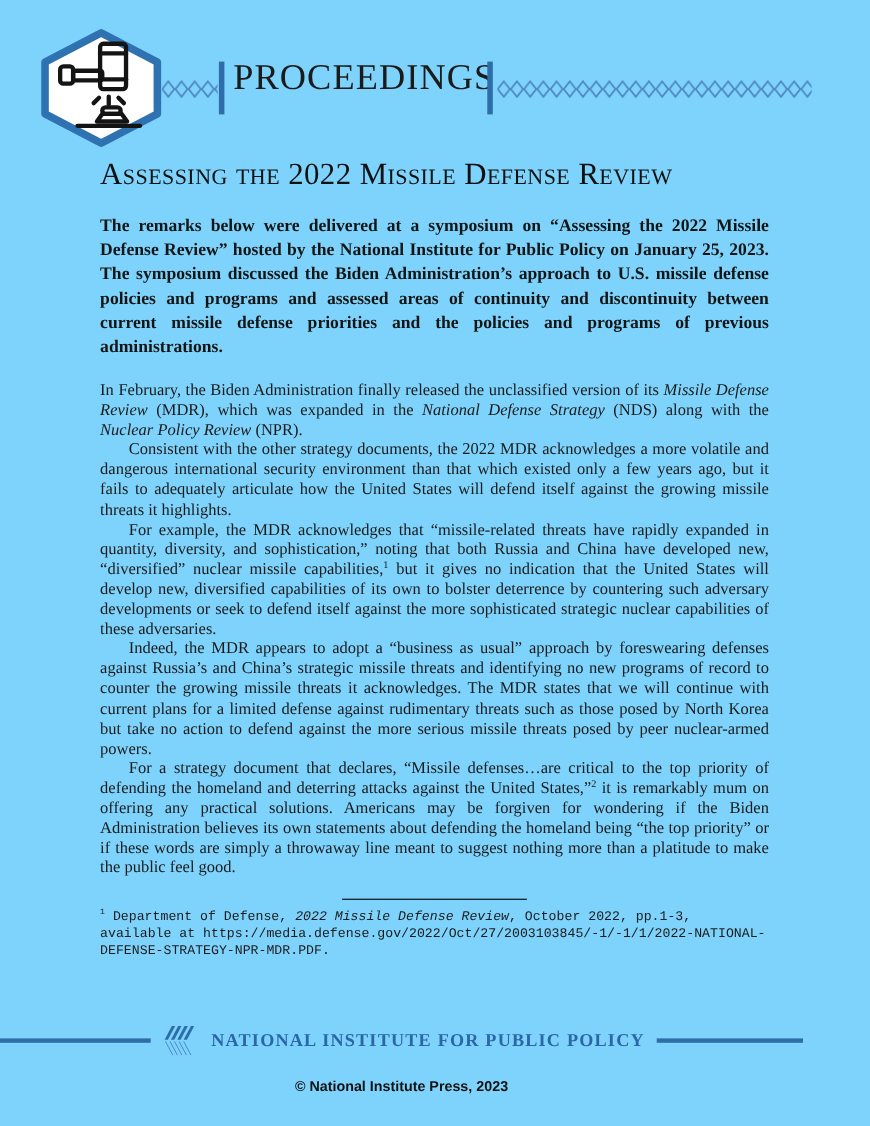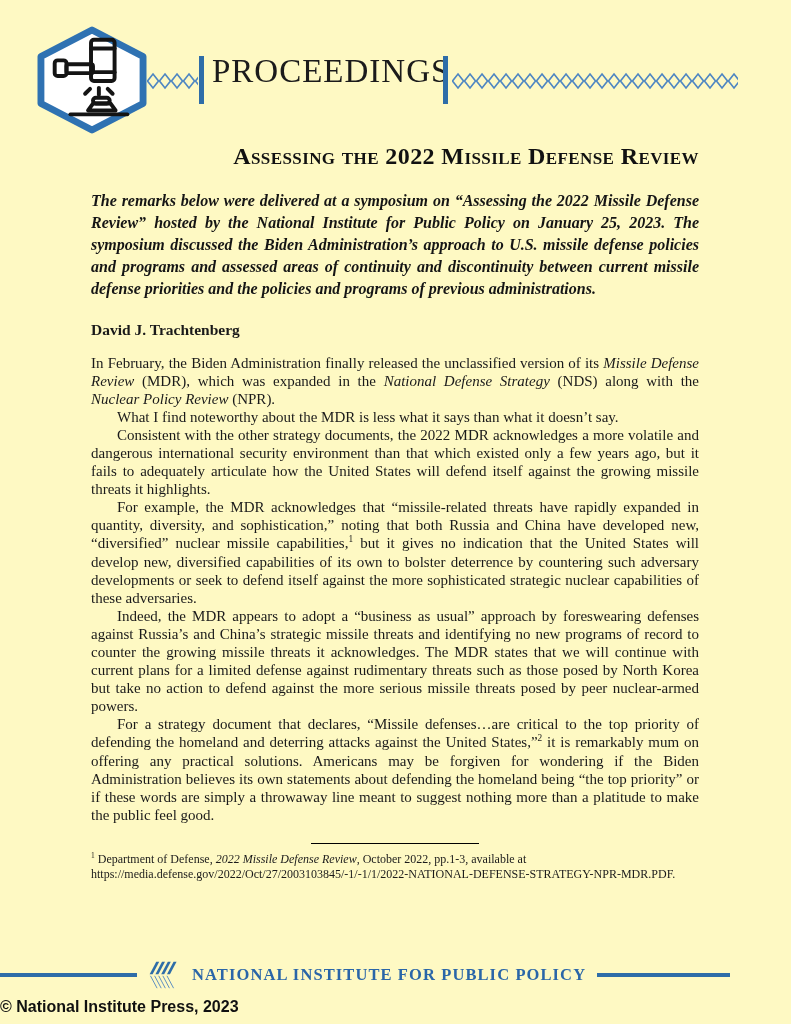--- a/index.html
+++ b/index.html
@@ -1,72 +1,72 @@
 <!DOCTYPE html>
 <html><head>
 <meta charset="utf-8">
 <style>
   html,body{margin:0;padding:0;}
   body{
     width:791px;height:1024px;overflow:hidden;background:#ffffff;position:relative;
     font-family:"Liberation Serif","DejaVu Serif",serif;color:#1a1a1a;
     -webkit-font-smoothing:antialiased;
   }
-  .page{position:absolute;inset:0;background:#fef9c3;}
+  .page{position:absolute;inset:0;background:#7dd3fc;}
 
   
   .masthead{position:absolute;left:0;top:0;width:791px;height:140px;}
   .hex-badge{position:absolute;left:33px;top:26px;width:118px;height:108px;}
   .chain{position:absolute;height:18px;}
   .chain-left{left:147px;top:72px;width:51px;}
   .chain-right{left:452px;top:72px;width:286px;}
   .vbar{position:absolute;top:56px;width:5px;height:48px;background:#2e6da8;}
   .vbar-left{left:199px;}
   .vbar-right{left:443px;}
   .brand{
     position:absolute;left:212px;top:53px;width:230px;text-align:center;
     font-size:33px;letter-spacing:1px;color:#1b1b1b;white-space:nowrap;
     font-family:"Liberation Serif","DejaVu Serif",serif;
   }
 
   
   .page-body{position:absolute;left:91px;top:143px;width:608px;}
   .doc-title{
-    text-align:right;font-weight:700;font-variant:small-caps;
-    font-size:24px;letter-spacing:0.4px;color:#111;
+    text-align:left;font-weight:400;font-variant:small-caps;
+    font-size:28px;letter-spacing:0.4px;color:#111;
   }
   .intro{
-    margin-top:20px;font-style:italic;font-weight:600;
+    margin-top:20px;font-weight:600;
     font-size:16px;line-height:22px;text-align:justify;color:#151515;
   }
   .speaker-block{margin-top:19px;font-size:15.5px;line-height:21.5px;}
   .speaker-name{font-weight:700;}
   .speaker-bio{font-weight:700;font-style:italic;text-align:justify;}
   .body-text{margin-top:13px;font-size:15px;line-height:18.1px;text-align:justify;}
   .body-text p{margin:0;}
   .body-text p.indent{text-indent:26px;}
   sup{font-size:0.62em;line-height:0;vertical-align:super;}
 
   .fn-rule{margin-top:19px;width:168px;border:0;border-top:1.8px solid #000;}
-  .footnotes{margin-top:5px;font-size:12px;line-height:15.5px;}
+  .footnotes{margin-top:5px;font-size:12px;line-height:15.5px;font-family:Liberation Mono, monospace;}
   .footnotes p{margin:0;word-break:break-word;}
 
   
-  .footer{position:absolute;left:0;top:958px;width:730px;text-align:left;}
+  .footer{position:absolute;left:0;top:929px;width:730px;text-align:center;}
   .footer-row{display:flex;align-items:center;justify-content:center;gap:11px;height:34px;}
   .footer-rule{height:4px;background:#2e6da8;}
   .footer-rule.left{width:163px;}
   .footer-rule.right{width:158px;}
   .org-name{
     color:#2a66a8;font-weight:700;font-size:16.5px;letter-spacing:1.1px;white-space:nowrap;
     font-family:"Liberation Serif","DejaVu Serif",serif;
   }
   .copyright{
-    margin-top:6px;font-family:"Liberation Sans","DejaVu Sans",sans-serif;
-    font-weight:700;font-size:16px;color:#111;
+    margin-top:17px;font-family:"Liberation Sans","DejaVu Sans",sans-serif;
+    font-weight:700;font-size:13px;color:#111;
   }
   svg{display:block;}
 </style>
 </head>
 <body>
 
 <div class="page">
 
   <div class="masthead">
 
@@ -109,26 +109,24 @@
     </svg>
   </div>
 
   <div class="page-body">
 
     <div class="doc-title">Assessing the 2022 Missile Defense Review</div>
 
     <p class="intro"><span>The remarks below were delivered at a symposium on “Assessing the 2022 Missile Defense Review” hosted by the National Institute for Public Policy on January 25, 2023. The symposium discussed the Biden Administration’s approach to U.S. missile defense policies and programs and assessed areas of continuity and discontinuity between current missile defense priorities and the policies and programs of previous administrations.</span></p>
 
     <div class="speaker-block">
-      <div class="speaker-name">David J. Trachtenberg</div>
     </div>
 
     <div class="body-text">
       <p><span>In February, the Biden Administration finally released the unclassified version of its </span><i>Missile Defense Review</i><span> (MDR), which was expanded in the </span><i>National Defense Strategy</i><span> (NDS) along with the </span><i>Nuclear Policy Review</i><span> (NPR).</span></p>
-      <p class="indent"><span>What I find noteworthy about the MDR is less what it says than what it doesn’t say.</span></p>
       <p class="indent"><span>Consistent with the other strategy documents, the 2022 MDR acknowledges a more volatile and dangerous international security environment than that which existed only a few years ago, but it fails to adequately articulate how the United States will defend itself against the growing missile threats it highlights.</span></p>
       <p class="indent"><span>For example, the MDR acknowledges that “missile-related threats have rapidly expanded in quantity, diversity, and sophistication,” noting that both Russia and China have developed new, “diversified” nuclear missile capabilities,</span><sup>1</sup><span> but it gives no indication that the United States will develop new, diversified capabilities of its own to bolster deterrence by countering such adversary developments or seek to defend itself against the more sophisticated strategic nuclear capabilities of these adversaries.</span></p>
       <p class="indent"><span>Indeed, the MDR appears to adopt a “business as usual” approach by foreswearing defenses against Russia’s and China’s strategic missile threats and identifying no new programs of record to counter the growing missile threats it acknowledges. The MDR states that we will continue with current plans for a limited defense against rudimentary threats such as those posed by North Korea but take no action to defend against the more serious missile threats posed by peer nuclear-armed powers.</span></p>
       <p class="indent"><span>For a strategy document that declares, “Missile defenses…are critical to the top priority of defending the homeland and deterring attacks against the United States,”</span><sup>2</sup><span> it is remarkably mum on offering any practical solutions. Americans may be forgiven for wondering if the Biden Administration believes its own statements about defending the homeland being “the top priority” or if these words are simply a throwaway line meant to suggest nothing more than a platitude to make the public feel good.</span></p>
     </div>
 
     <hr class="fn-rule">
 
     <div class="footnotes">
       <p><sup>1</sup><span> Department of Defense, </span><i>2022 Missile Defense Review</i><span>, October 2022, pp.1-3, available at https://media.defense.gov/2022/Oct/27/2003103845/-1/-1/1/2022-NATIONAL-DEFENSE-STRATEGY-NPR-MDR.PDF.</span></p>

